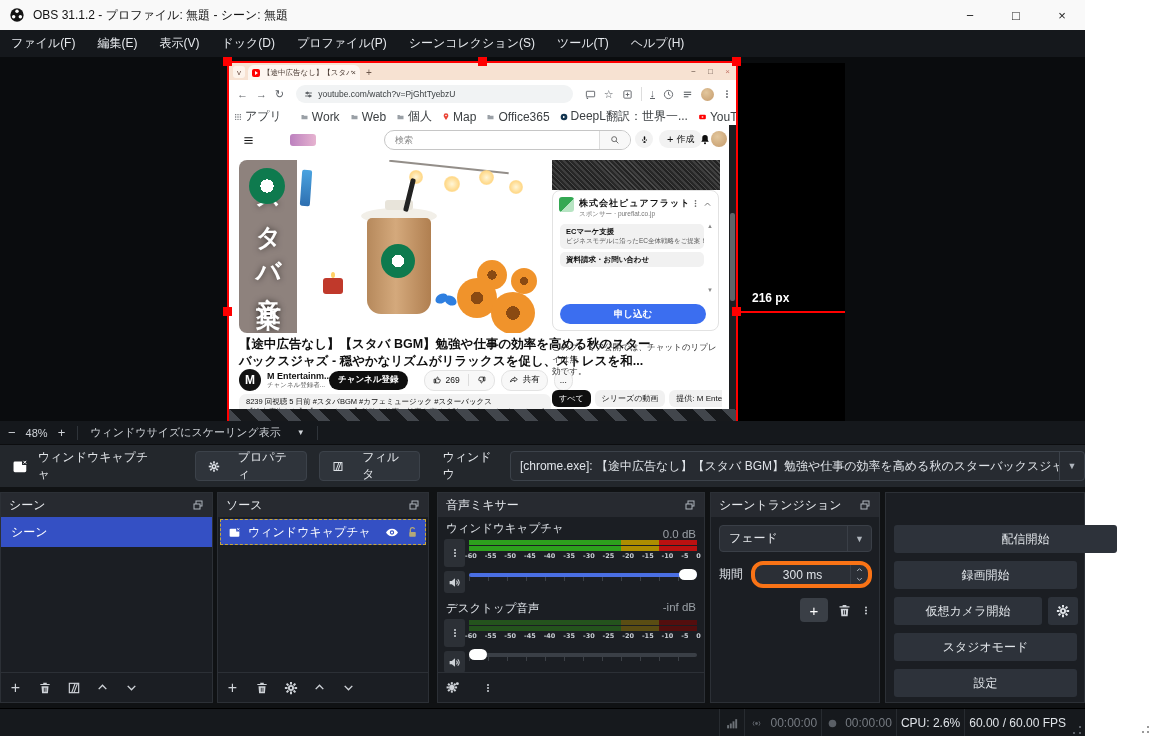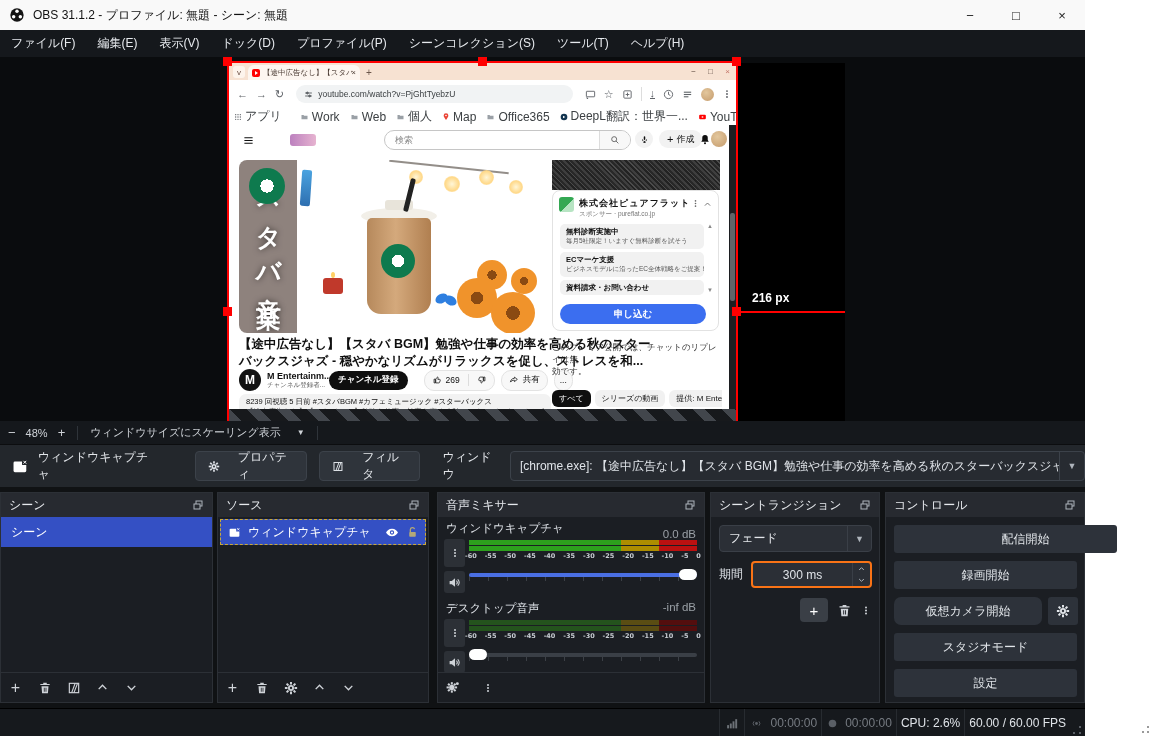--- a/index.html
+++ b/index.html
@@ -167,21 +167,21 @@
     background:repeating-linear-gradient(to right,#3c4046 0 1px,transparent 1px 19px);}
   .sl-track{position:absolute;left:31px;width:228px;height:4px;border-radius:2px;}
   .sl-handle{position:absolute;width:18px;height:11px;border-radius:6px;background:#fff;}
 
   
   #trans-dd{position:absolute;left:8px;top:32px;width:153px;height:27px;background:#2b2f36;border:1px solid #3a3f47;
     border-radius:4px;display:flex;align-items:center;box-sizing:border-box;color:#e3e6ea;font-size:12px;}
   #trans-dd .v{flex:1;padding-left:9px;}
   #trans-dd .arr{width:23px;height:100%;border-left:1px solid #3a3f47;display:flex;align-items:center;justify-content:center;color:#aeb4bb;font-size:9px;}
   #durrow{position:absolute;left:8px;top:68px;width:153px;height:27px;display:flex;align-items:center;color:#dfe3e8;font-size:12px;}
-  #durbox{margin-left:8px;flex:1;height:27px;background:#2b2f36;border:2px solid #f97316;border-radius:4px;
+  #durbox{margin-left:8px;flex:1;height:27px;background:#2b2f36;border:4px solid #f97316;border-radius:12px;
     display:flex;align-items:center;box-sizing:border-box;}
   #durbox .v{flex:1;text-align:center;}
   #durbox .spin{width:17px;height:100%;border-left:1px solid #3a3f47;display:flex;flex-direction:column;}
   #durbox .spin div{flex:1;display:flex;align-items:center;justify-content:center;color:#aeb4bb;}
   #trbtns{position:absolute;left:0;top:104px;width:170px;height:26px;display:flex;align-items:center;justify-content:flex-end;gap:9px;padding-right:10px;box-sizing:border-box;color:#cfd3d8;}
   #tr-add{width:28px;height:24px;background:#3a3f46;border-radius:4px;display:flex;align-items:center;justify-content:center;color:#fff;font-size:15px;}
 
   
   .cbtn{position:absolute;left:8px;width:183px;height:28px;background:#2d323a;border-radius:3px;color:#e2e6ea;
     font-size:12px;display:flex;align-items:center;justify-content:center;}
@@ -493,24 +493,20 @@
             <svg width="9" height="9" viewBox="0 0 24 24" fill="#666" style="margin:2px 3px 0 2px">
               <circle cx="12" cy="5" r="2.2"></circle>
                   <circle cx="12" cy="12" r="2.2"></circle>
                   <circle cx="12" cy="19" r="2.2"></circle>
             </svg>
             <svg width="9" height="9" viewBox="0 0 24 24" fill="none" stroke="#666" stroke-width="2.4" style="margin-top:3px">
               <polyline points="5,15 12,8 19,15"></polyline>
             </svg>
           </div>
           <div class="aditem">
-            <div class="t">無料診断実施中</div>
-            <div class="s">毎月5社限定！いますぐ無料診断を試そう</div>
-          </div>
-          <div class="aditem">
             <div class="t">ECマーケ支援</div>
             <div class="s">ビジネスモデルに沿ったEC全体戦略をご提案！</div>
           </div>
           <div class="aditem" style="height:9px;">
             <div class="t">資料請求・お問い合わせ</div>
           </div>
           <span style="position:absolute;right:5px;top:32px;font-size:6px;color:#888;">▲</span>
           <span style="position:absolute;right:5px;top:96px;font-size:6px;color:#888;">▼</span>
           <div id="adcta">申し込む</div>
         </div>
@@ -835,30 +831,23 @@
           </svg>
       <svg width="10" height="15" viewBox="0 0 24 24" fill="currentColor">
             <circle cx="12" cy="5" r="2.4"></circle>
             <circle cx="12" cy="12" r="2.4"></circle>
             <circle cx="12" cy="19" r="2.4"></circle>
           </svg>
     </div>
   </div>
 
   <div class="dock" style="left:885px;width:200px;">
-    <div class="dhead">
-      <span>コントロール</span>
-      <svg width="12" height="12" viewBox="0 0 24 24" fill="none" stroke="#aeb4bb" stroke-width="2">
-        <rect x="8" y="4" width="12" height="10"></rect>
-            <rect x="4" y="10" width="12" height="10" fill="#272a30"></rect>
-      </svg>
-    </div>
     <div class="cbtn" style="top:32px;padding-left:40px;">配信開始</div>
     <div class="cbtn" style="top:68px;">録画開始</div>
-    <div class="cbtn" style="top:104px;width:148px;border-radius:7px;">仮想カメラ開始</div>
+    <div class="cbtn" style="top:104px;width:148px;">仮想カメラ開始</div>
     <div class="cbtn" style="top:104px;left:162px;width:30px;">
       <svg width="14" height="14" viewBox="0 0 24 24" style="color:#e2e6ea">
         <g stroke="currentColor" stroke-width="3.4">
               <line x1="12" y1="1.5" x2="12" y2="6"></line>
               <line x1="12" y1="18" x2="12" y2="22.5"></line>
               <line x1="1.5" y1="12" x2="6" y2="12"></line>
               <line x1="18" y1="12" x2="22.5" y2="12"></line>
               <line x1="4.5" y1="4.5" x2="7.6" y2="7.6"></line>
               <line x1="16.4" y1="16.4" x2="19.5" y2="19.5"></line>
               <line x1="4.5" y1="19.5" x2="7.6" y2="16.4"></line>

